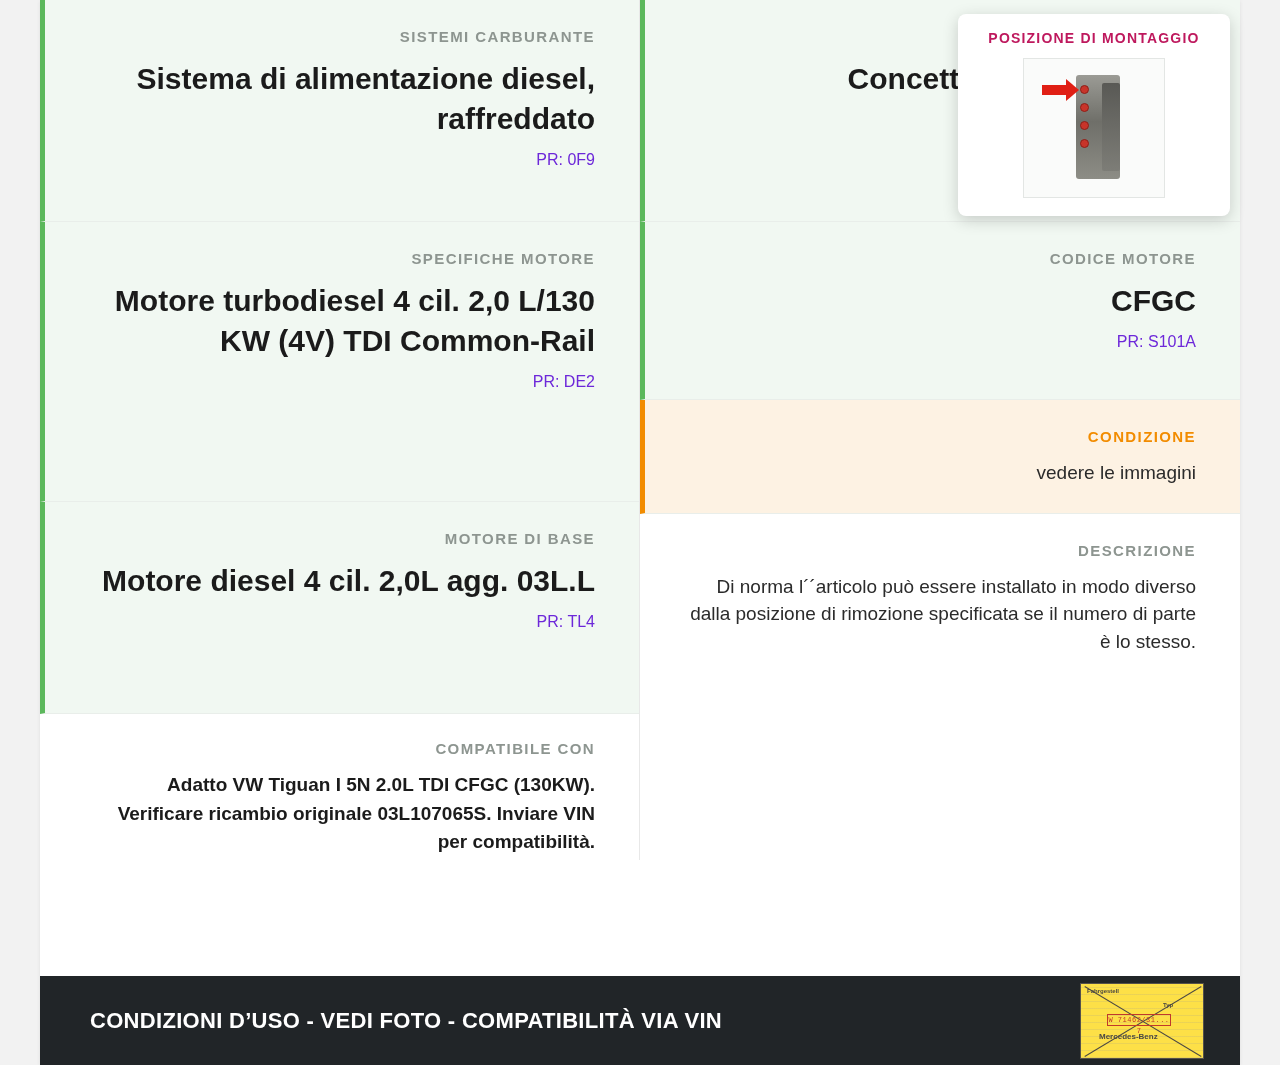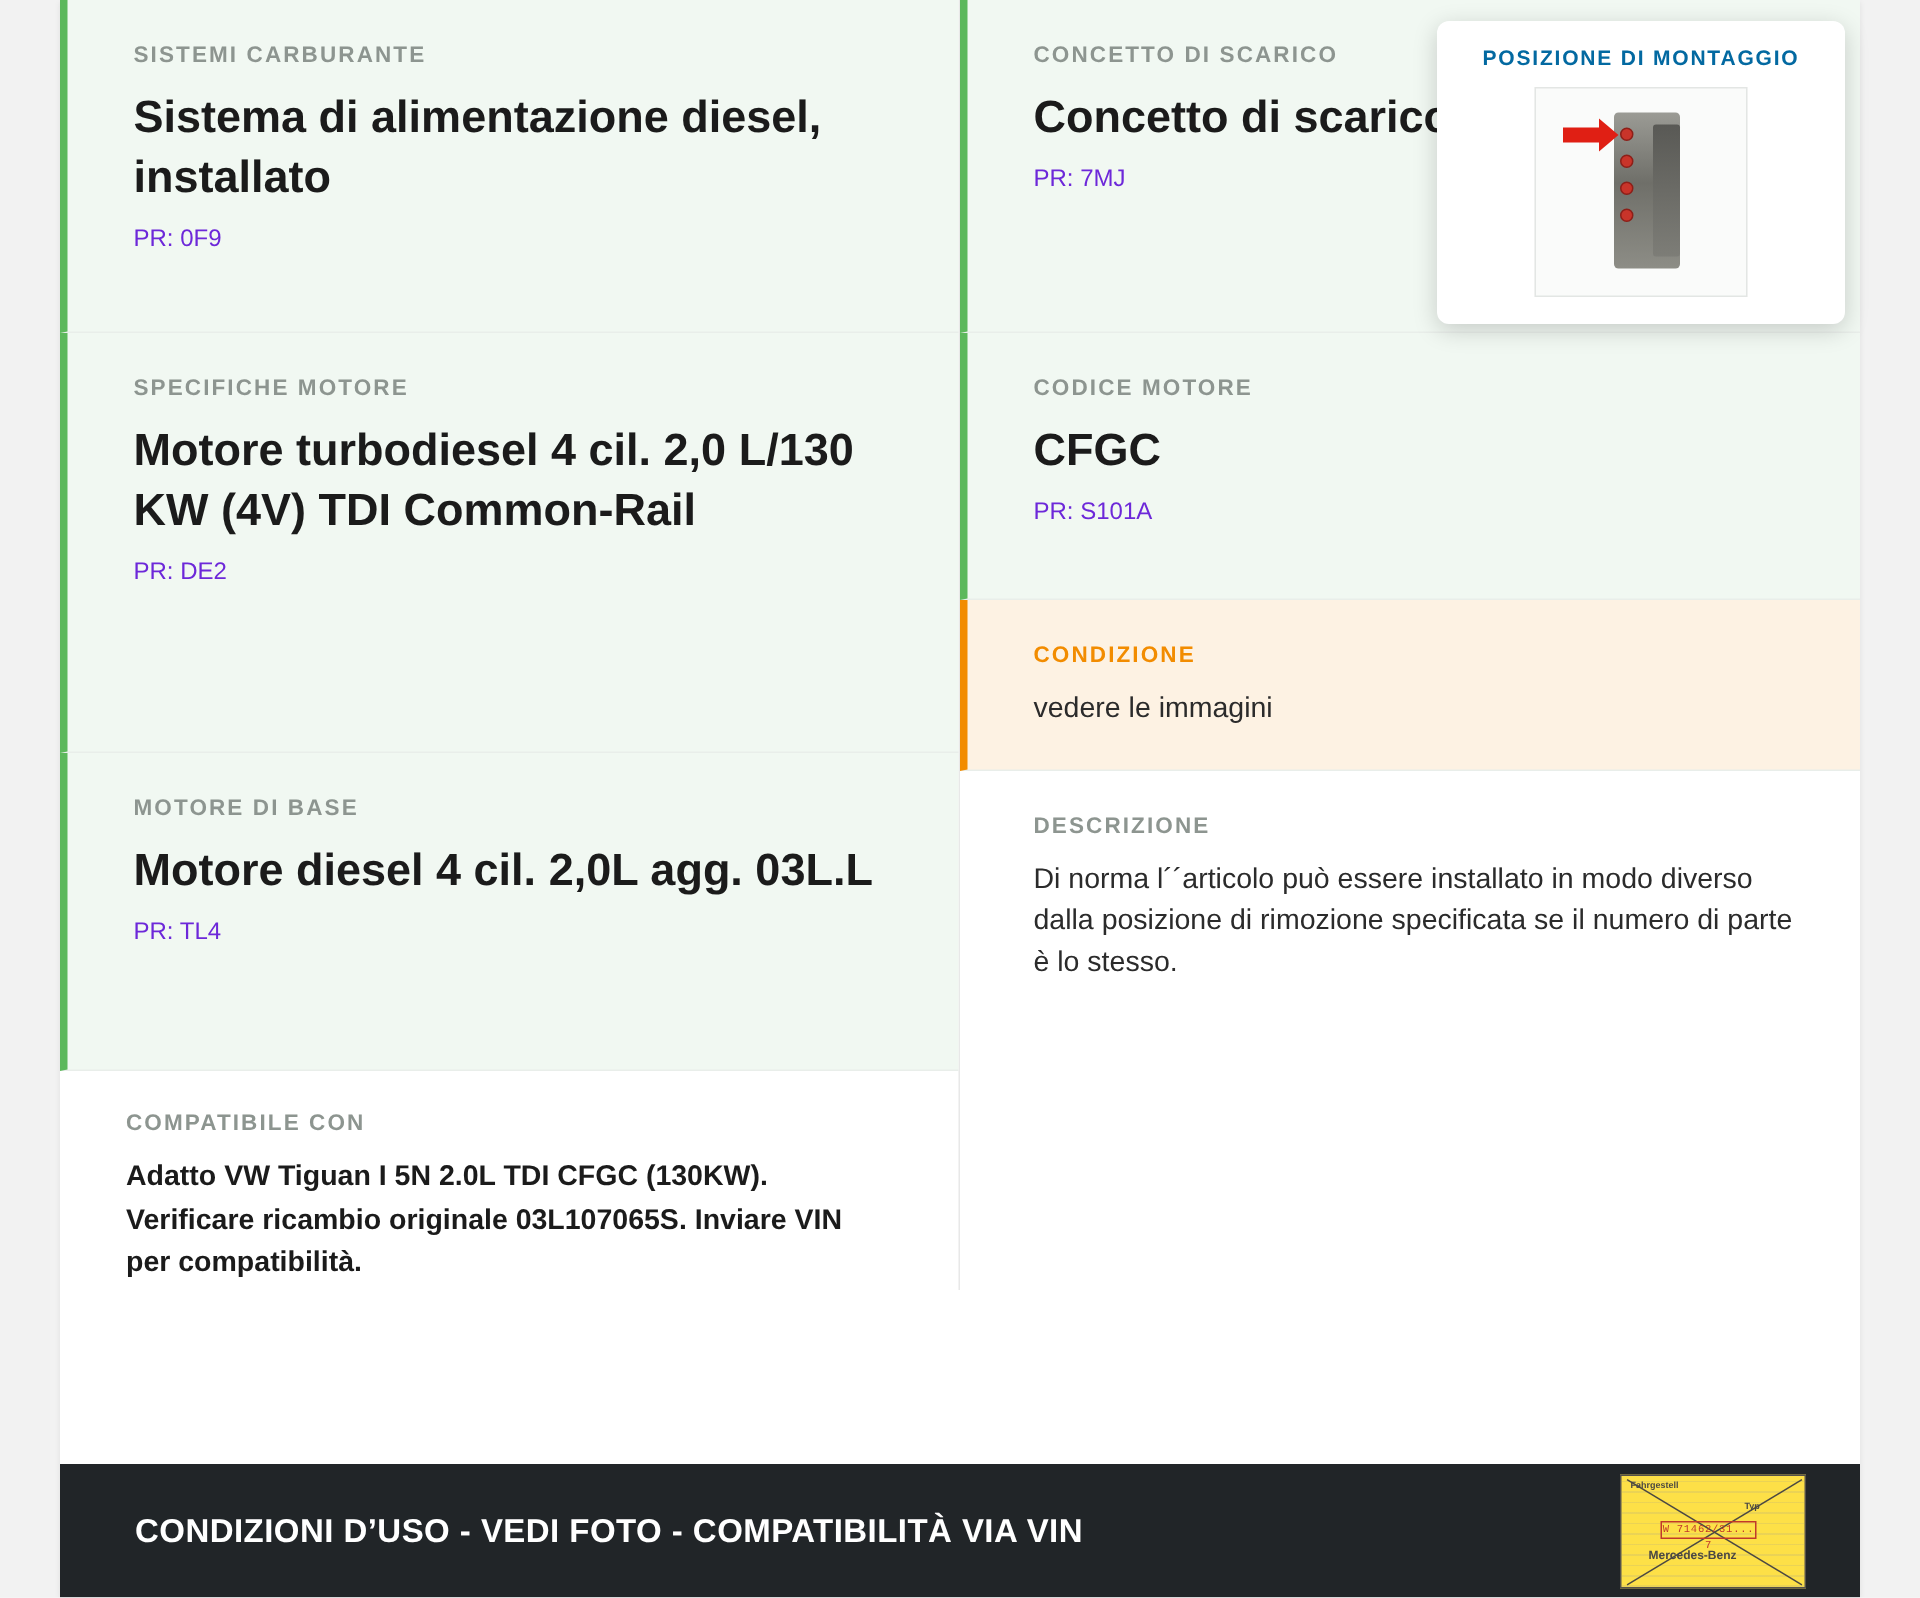--- a/index.html
+++ b/index.html
@@ -37,20 +37,21 @@
     font-weight: bold;
     letter-spacing: 0.5px;
   }
   
   .body {
     display: flex;
     height: 860px;
   }
   .col {
     width: 600px;
+    text-align: right;
   }
   .col-left { border-right: 1px solid #e8e8e8; }
   .card {
     position: relative;
     padding: 28px 44px 26px 44px;
     border-bottom: 1px solid #e9eeea;
   }
   .card.green {
     background: #f1f8f2;
     border-left: 5px solid #5cb85c;
@@ -117,21 +118,21 @@
     border-radius: 8px;
     box-shadow: 0 4px 16px rgba(0,0,0,0.18);
     padding: 16px 16px 18px 16px;
     text-align: center;
     z-index: 5;
   }
   .montage-title {
     font-size: 14px;
     font-weight: bold;
     letter-spacing: 1.2px;
-    color: #0369a1;
+    color: #be185d;
     text-transform: uppercase;
     margin-bottom: 12px;
   }
   .montage-img {
     width: 142px; height: 140px;
     margin: 0 auto;
     border: 1px solid #e3e6e4;
     background: #fafbfa;
     position: relative;
   }
@@ -246,21 +247,21 @@
 <div id="page">
   <div class="sheet">
 
 
     <div class="body">
 
       <div class="col col-left">
 
         <div class="card green c1">
           <div class="label">SISTEMI CARBURANTE</div>
-          <div class="value">Sistema di alimentazione diesel, installato</div>
+          <div class="value">Sistema di alimentazione diesel, raffreddato</div>
           <div class="pr">PR: 0F9</div>
         </div>
 
         <div class="card green c2">
           <div class="label">SPECIFICHE MOTORE</div>
           <div class="value">Motore turbodiesel 4 cil. 2,0 L/130 KW (4V) TDI Common-Rail</div>
           <div class="pr">PR: DE2</div>
         </div>
 
         <div class="card green c3">

